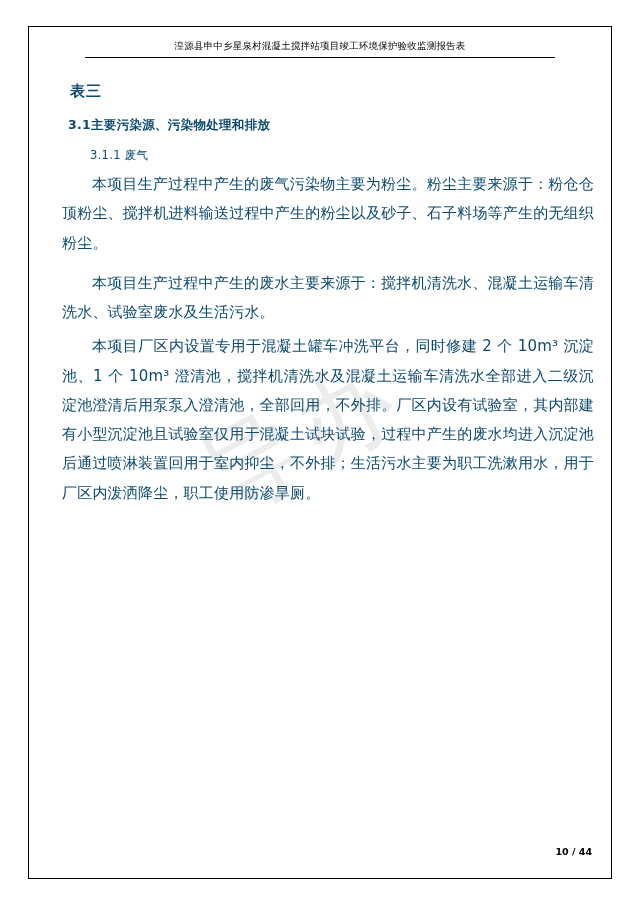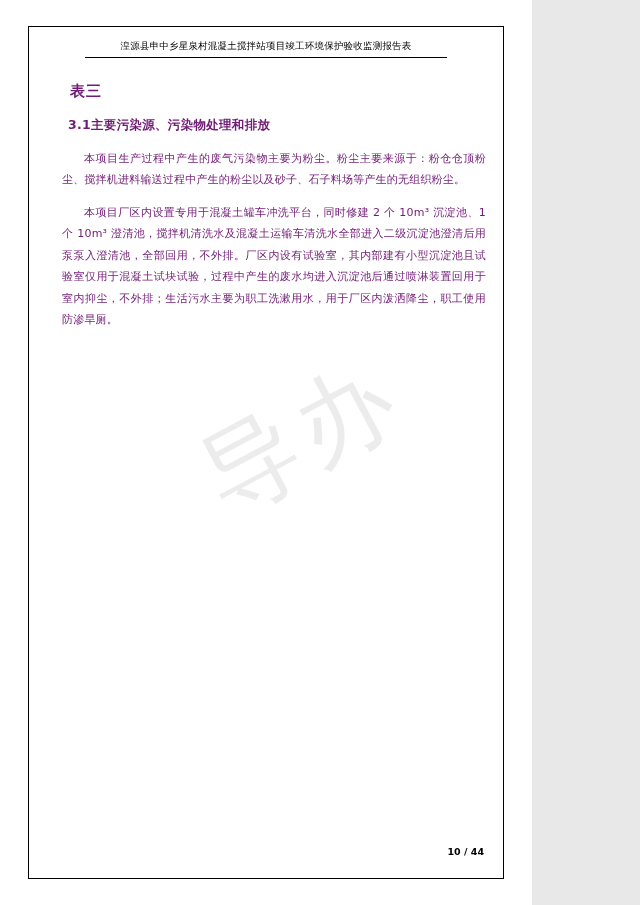--- a/index.html
+++ b/index.html
@@ -5,21 +5,21 @@
   html, body {
     margin: 0;
     padding: 0;
     background: #e8e8e8;
   }
   body {
     font-family: "DejaVu Sans", "Liberation Sans", sans-serif;
   }
   .page {
     position: relative;
-    width: 532px;
+    width: 640px;
     height: 905px;
     background: #ffffff;
     box-sizing: border-box;
     overflow: hidden;
   }
   .sheet-border {
     position: absolute;
     left: 28px;
     top: 26px;
     right: 28px;
@@ -43,41 +43,41 @@
     left: 85px;
     right: 85px;
     top: 57px;
     border-bottom: 1px solid #000;
   }
   .content {
     position: absolute;
     left: 62px;
     right: 46px;
     top: 74px;
-    color: #701a75;
+    color: #0c4a6e;
   }
   .table-label {
     font-size: 15px;
     font-weight: bold;
     letter-spacing: 1px;
     margin: 8px 0 14px 8px;
   }
   .section-title {
     font-size: 12.5px;
     font-weight: bold;
     margin: 16px 0 14px 6px;
     letter-spacing: 0.3px;
   }
   .sub-title {
     font-size: 11.5px;
     margin: 0 0 7px 28px;
     letter-spacing: 0.3px;
   }
   p.para {
-    font-size: 11px;
+    font-size: 15px;
     line-height: 1.95;
     margin: 0 0 5px 0;
     text-align: justify;
     text-justify: inter-ideograph;
     text-indent: 2em;
     letter-spacing: 0.2px;
   }
   .spacer-sm { height: 6px; }
   .watermark {
     position: absolute;
@@ -113,23 +113,25 @@
   <div class="header-rule"></div>
 
   <div class="watermark">导办</div>
 
   <div class="content">
 
     <div class="table-label">表三</div>
 
     <div class="section-title">3.1主要污染源、污染物处理和排放</div>
 
+    <div class="sub-title">3.1.1 废气</div>
     <p class="para">本项目生产过程中产生的废气污染物主要为粉尘。粉尘主要来源于：粉仓仓顶粉尘、搅拌机进料输送过程中产生的粉尘以及砂子、石子料场等产生的无组织粉尘。</p>
 
     <div class="spacer-sm"></div>
+    <p class="para">本项目生产过程中产生的废水主要来源于：搅拌机清洗水、混凝土运输车清洗水、试验室废水及生活污水。</p>
     <p class="para">本项目厂区内设置专用于混凝土罐车冲洗平台，同时修建 2 个 10m³ 沉淀池、1 个 10m³ 澄清池，搅拌机清洗水及混凝土运输车清洗水全部进入二级沉淀池澄清后用泵泵入澄清池，全部回用，不外排。厂区内设有试验室，其内部建有小型沉淀池且试验室仅用于混凝土试块试验，过程中产生的废水均进入沉淀池后通过喷淋装置回用于室内抑尘，不外排；生活污水主要为职工洗漱用水，用于厂区内泼洒降尘，职工使用防渗旱厕。</p>
 
     <div class="spacer-sm"></div>
 
   </div>
 
   <div class="footer">10 / 44</div>
 
 </div>
 

